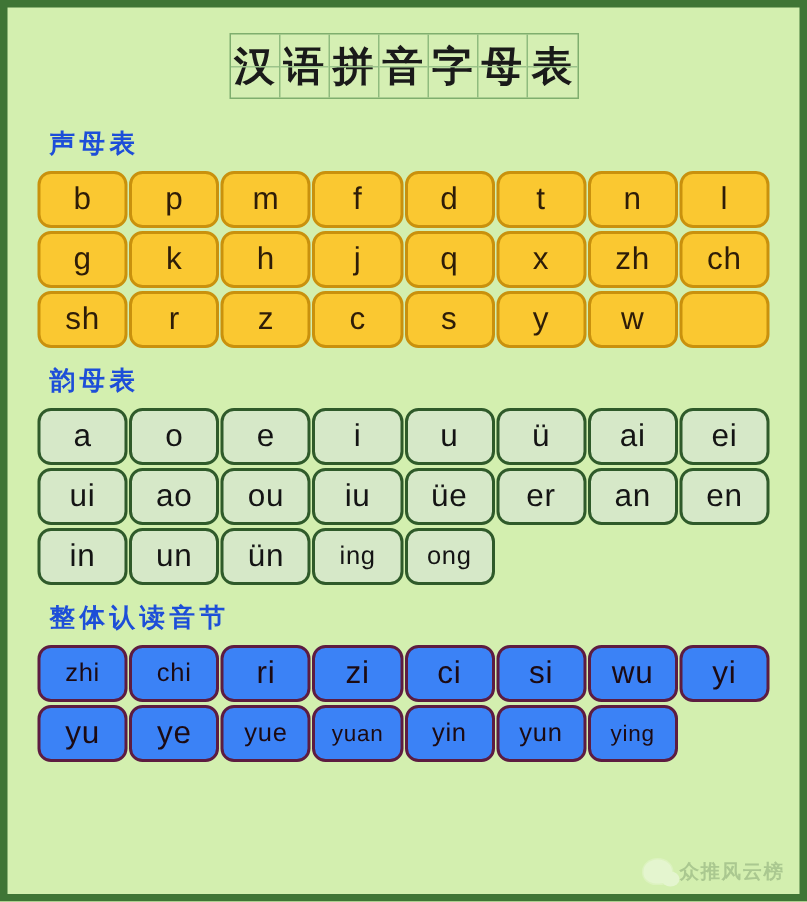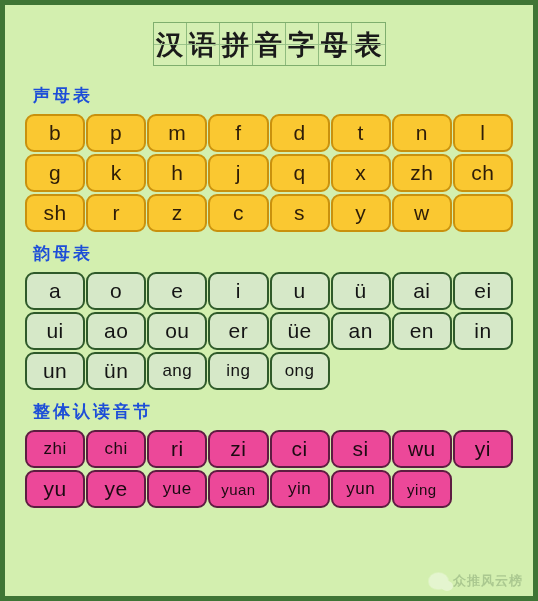--- a/index.html
+++ b/index.html
@@ -98,21 +98,21 @@
     color: #2e1d08;
   }
   
   .tile.final {
     background: #d6e8c8;
     border-color: #2f5a2a;
     color: #141414;
   }
   
   .tile.whole {
-    background: #ec4899;
+    background: #3b82f6;
     border-color: #5d1c41;
     color: #1c0a12;
   }
   .tile.empty { color: transparent; }
 
   .tile .long { font-size: 17px; }
   .tile .xlong { font-size: 15px; }
 
   
   .watermark {
@@ -272,42 +272,42 @@
         <div class="tile final">
           <span>ui</span>
         </div>
         <div class="tile final">
           <span>ao</span>
         </div>
         <div class="tile final">
           <span>ou</span>
         </div>
         <div class="tile final">
+          <span>iu</span>
+        </div>
+        <div class="tile final">
+          <span>üe</span>
+        </div>
+        <div class="tile final">
           <span>er</span>
         </div>
         <div class="tile final">
-          <span>üe</span>
-        </div>
-        <div class="tile final">
           <span>an</span>
         </div>
         <div class="tile final">
           <span>en</span>
         </div>
         <div class="tile final">
           <span>in</span>
         </div>
         <div class="tile final">
           <span>un</span>
         </div>
         <div class="tile final">
           <span>ün</span>
-        </div>
-        <div class="tile final">
-          <span class="long">ang</span>
         </div>
         <div class="tile final">
           <span class="long">ing</span>
         </div>
         <div class="tile final">
           <span class="long">ong</span>
         </div>
       </div>
       <div class="section-heading">整体认读音节</div>
       <div class="tile-grid">

